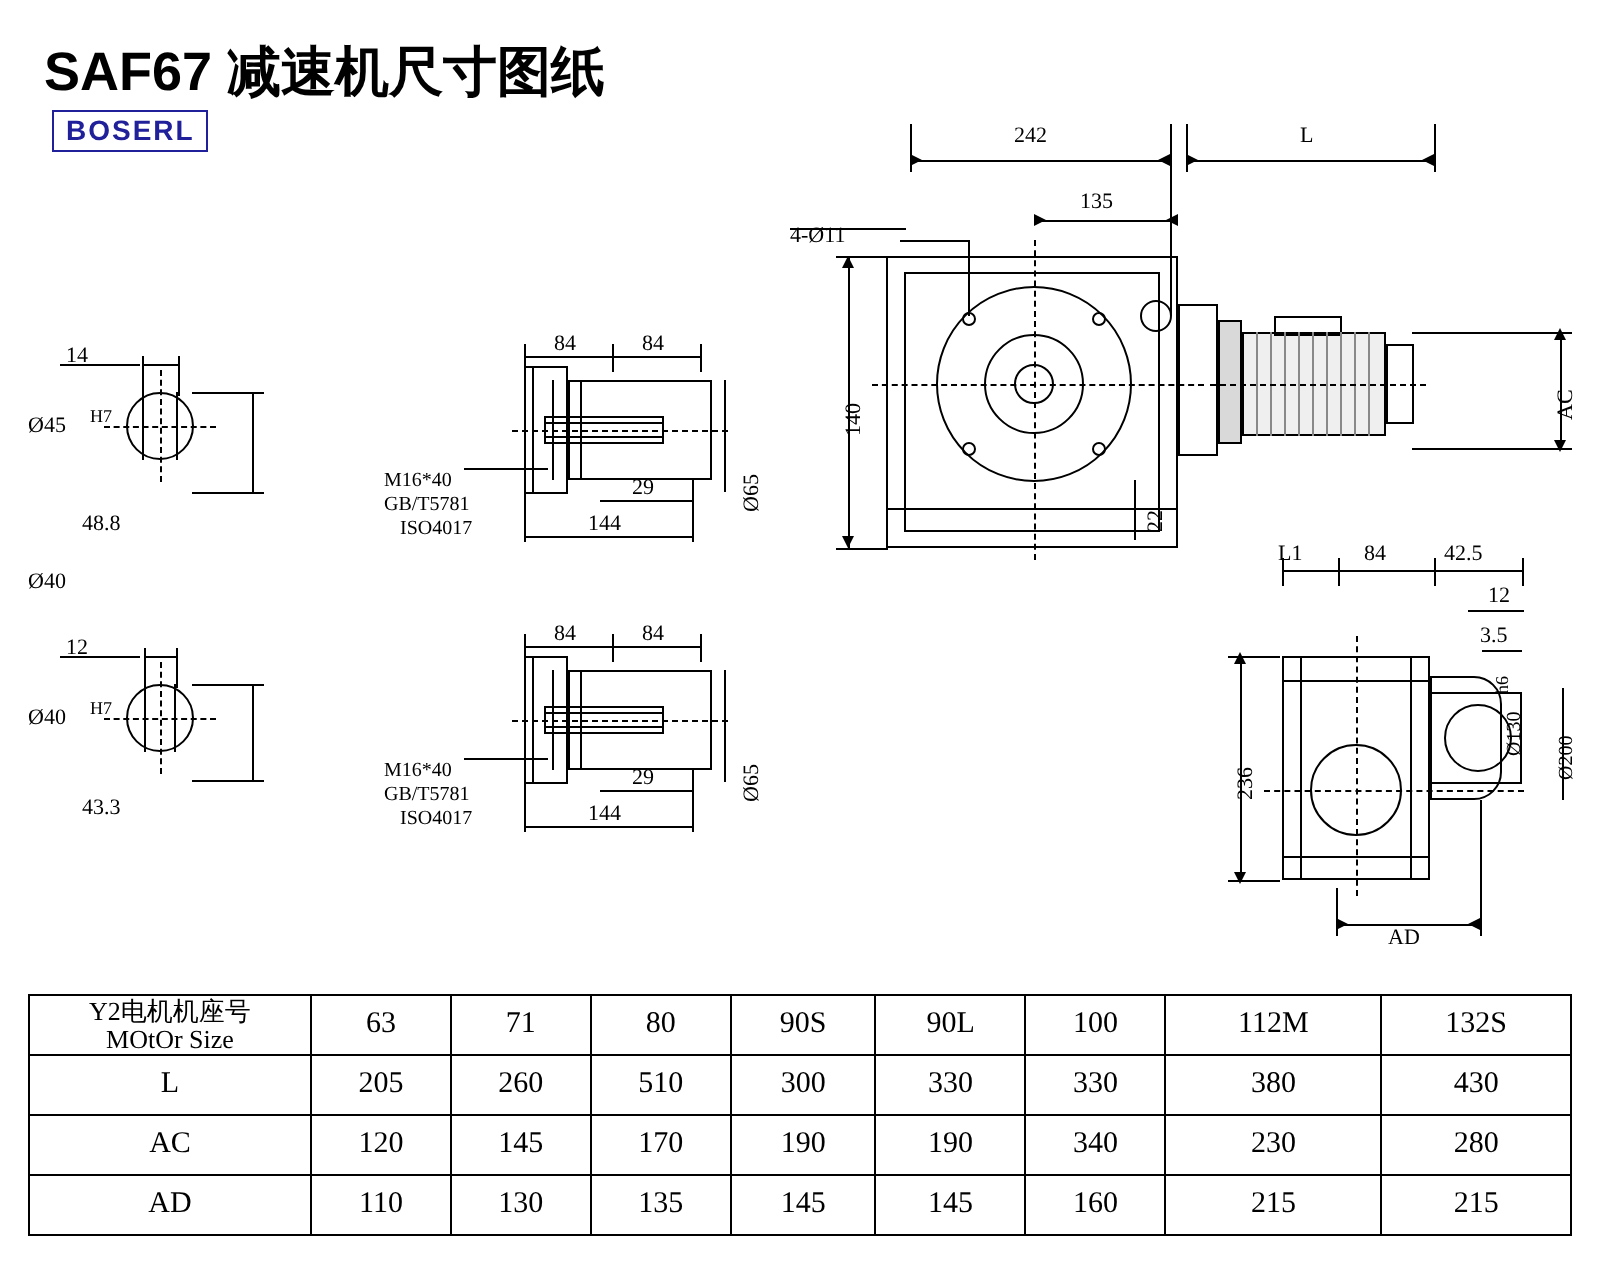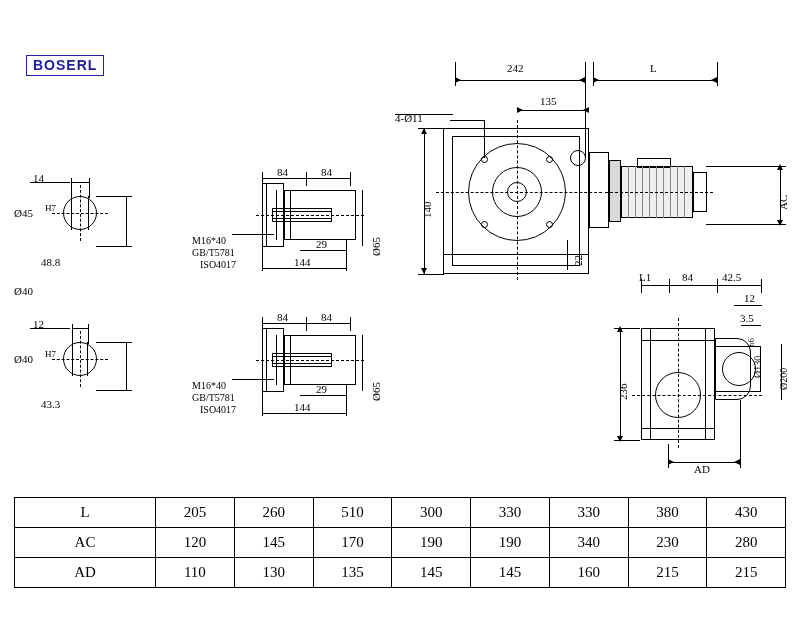--- a/index.html
+++ b/index.html
@@ -70,20 +70,21 @@
     padding:0;
   }
   table.spec td.hdr0{width:140px;font-size:13px;line-height:14px;}
   table.spec td.rowlab{width:140px;font-size:15px;}
 </style>
 </head>
 <body>
 
 <div class="root">
 
+  <div class="title">SAF67 减速机尺寸图纸</div>
   <div class="logo">BOSERL</div>
 
   <div>
 
     <div class="circ" style="left:63px;top:196px;width:34px;height:34px;"></div>
     <div class="box" style="left:71px;top:196px;width:18px;height:34px;border-left:1px solid #000;border-right:1px solid #000;border-top:none;border-bottom:none;"></div>
 
     <div class="dash-h" style="left:52px;top:213px;width:56px;"></div>
     <div class="dash-v" style="left:80px;top:185px;height:56px;"></div>
 
@@ -324,20 +325,34 @@
     <div class="ln h" style="left:668px;top:462px;width:72px;"></div>
     <div class="arrR" style="left:668px;top:459px;"></div>
     <div class="arrL" style="left:734px;top:459px;"></div>
     <div class="ln v" style="left:668px;top:444px;height:24px;"></div>
     <div class="ln v" style="left:740px;top:400px;height:68px;"></div>
     <div class="lbl" style="left:694px;top:463px;">AD</div>
   </div>
 
   <table class="spec">
     <tbody>
+      <tr>
+        <td class="hdr0">
+          <div>Y2电机机座号</div>
+          <div>MOtOr Size</div>
+        </td>
+        <td>63</td>
+        <td>71</td>
+        <td>80</td>
+        <td>90S</td>
+        <td>90L</td>
+        <td>100</td>
+        <td>112M</td>
+        <td>132S</td>
+      </tr>
       <tr>
         <td class="rowlab">L</td>
         <td>205</td>
         <td>260</td>
         <td>510</td>
         <td>300</td>
         <td>330</td>
         <td>330</td>
         <td>380</td>
         <td>430</td>

